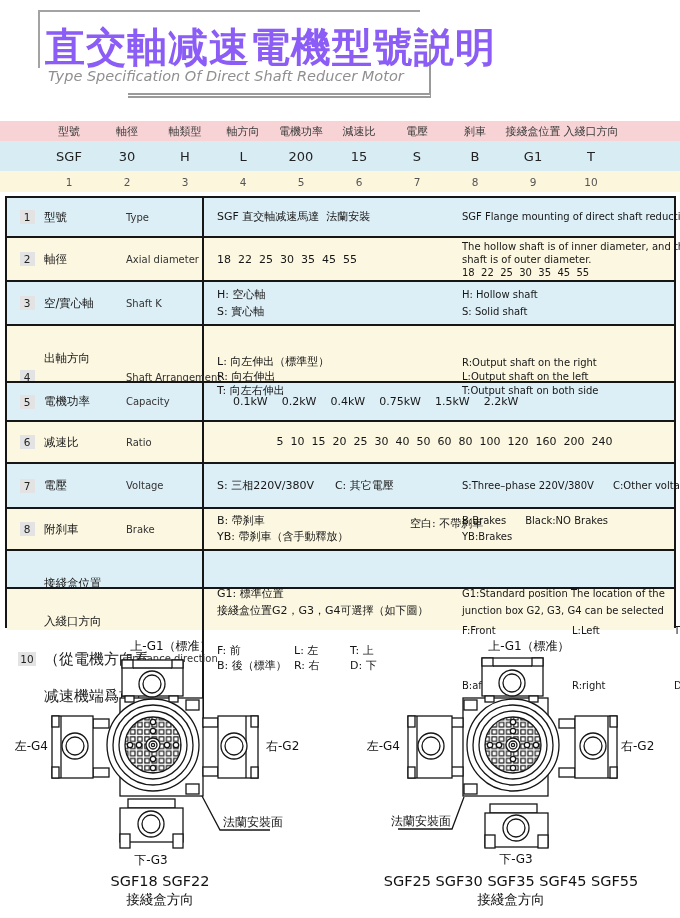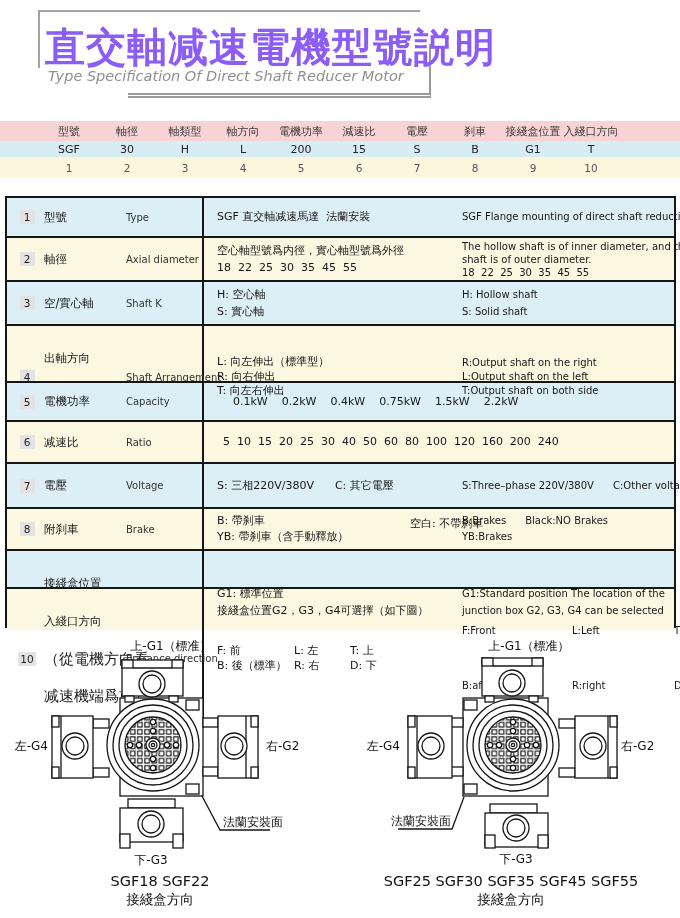--- a/index.html
+++ b/index.html
@@ -16,21 +16,21 @@
   .page-title { position:absolute; left:45px; top:20px; font-size:40px; font-weight:900;
                 letter-spacing:1px; color:#8b5cf6; white-space:nowrap; }
   .page-subtitle { position:absolute; left:48px; top:68px; font-size:14.5px; font-weight:normal;
                    font-style:italic; color:#8f8f8f; white-space:nowrap; }
 
   
   .code-table { position:absolute; left:0; top:121px; width:680px; }
   .code-row { display:grid; grid-template-columns:40px repeat(10,58px) 1fr; align-items:center; }
   .code-row > span { text-align:center; white-space:nowrap; }
   .code-head { height:20px; background:#f7d3d5; font-size:11px; color:#3a3a3a; }
-  .code-vals { height:16px; background:#d8ecf4; font-size:11px; color:#222; }
+  .code-vals { height:30px; background:#d8ecf4; font-size:13px; color:#222; }
   .code-idx  { height:21px; background:#fbf6dc; font-size:10.5px; color:#555; }
 
   
   .spec-table { position:absolute; left:5px; top:196px; width:671px; height:432px;
                 border:2px solid #161616; display:grid;
                 grid-template-rows:38px 44px 44px 57px 39px 42px 45px 42px 38px 43px; }
   .srow { display:grid; grid-template-columns:197px 1fr; }
   .srow + .srow { border-top:2px solid #161616; }
   .srow.blue { background:#ddeff6; }
   .srow.cream { background:#fcf7e0; }
@@ -40,21 +40,21 @@
            padding:0 2px; text-align:center; font-size:10.5px; color:#222; }
   .zh-label { font-size:11.5px; line-height:13px; white-space:pre; }
   .zh-label .sub { font-size:15px; line-height:11px; color:#222; }
   .en-label { font-size:10px; color:#333; white-space:nowrap; }
   .cnt { position:relative; }
   .cn-block { position:absolute; left:13px; top:50%; transform:translateY(-50%);
               font-size:11px; line-height:14.5px; white-space:pre; }
   .en-block { position:absolute; left:258px; top:50%; transform:translateY(-50%);
               font-size:10px; line-height:14px; white-space:pre; }
   .cn-block.full5 { left:29px; right:8px; }
-  .cn-block.full6 { left:19px; right:8px; }
+  .cn-block.full6 { left:19px; right:8px;text-align:center; }
   .wide { line-height:17px !important; }
   .mid  { line-height:16px !important; }
   .tight{ line-height:13px !important; }
   .note-block { position:absolute; left:206px; top:7px; font-size:11px; white-space:pre; }
   .grid10cn { display:grid; grid-template-columns:77px 56px auto; grid-auto-rows:15px; }
   .grid10en { display:grid; grid-template-columns:70px 62px auto; grid-auto-rows:15px;gap:40px; }
 
   
   .diag { position:absolute; top:628px; width:340px; height:290px; }
   .diag text { fill:#111; font-family:"DejaVu Sans","Liberation Sans",sans-serif; }
@@ -131,21 +131,21 @@
     </div>
 
     <div class="srow cream">
       <div class="lbl">
         <span class="badge">2</span>
         <div class="zh-label"><div>軸徑</div></div>
         <div class="en-label">Axial diameter</div>
       </div>
       <div class="cnt">
         <div class="cn-block wide">
-          <div>空心軸型號爲内徑，實心軸型號爲外徑</div><div>18  22  25  30  35  45  55</div>
+          <div>18  22  25  30  35  45  55</div>
         </div>
         <div class="en-block tight">
           <div>The hollow shaft is of inner diameter, and the solid</div><div>shaft is of outer diameter.</div><div>18  22  25  30  35  45  55</div>
         </div>
       </div>
     </div>
 
     <div class="srow blue">
       <div class="lbl">
         <span class="badge">3</span>

